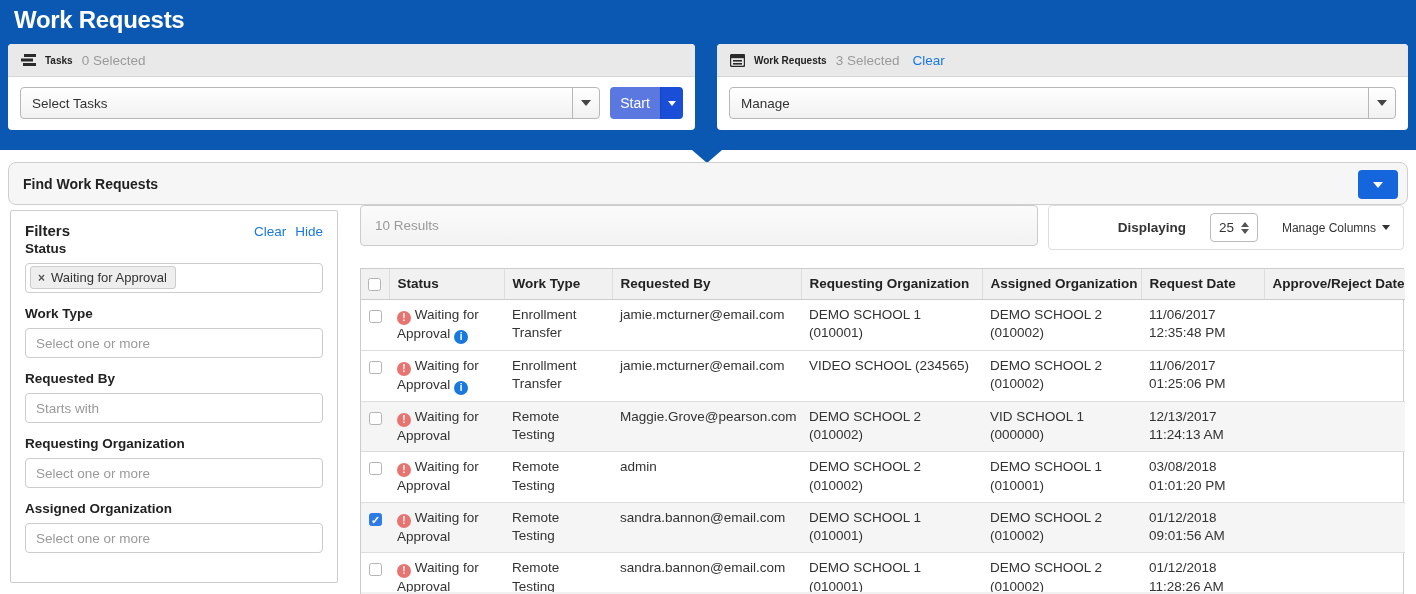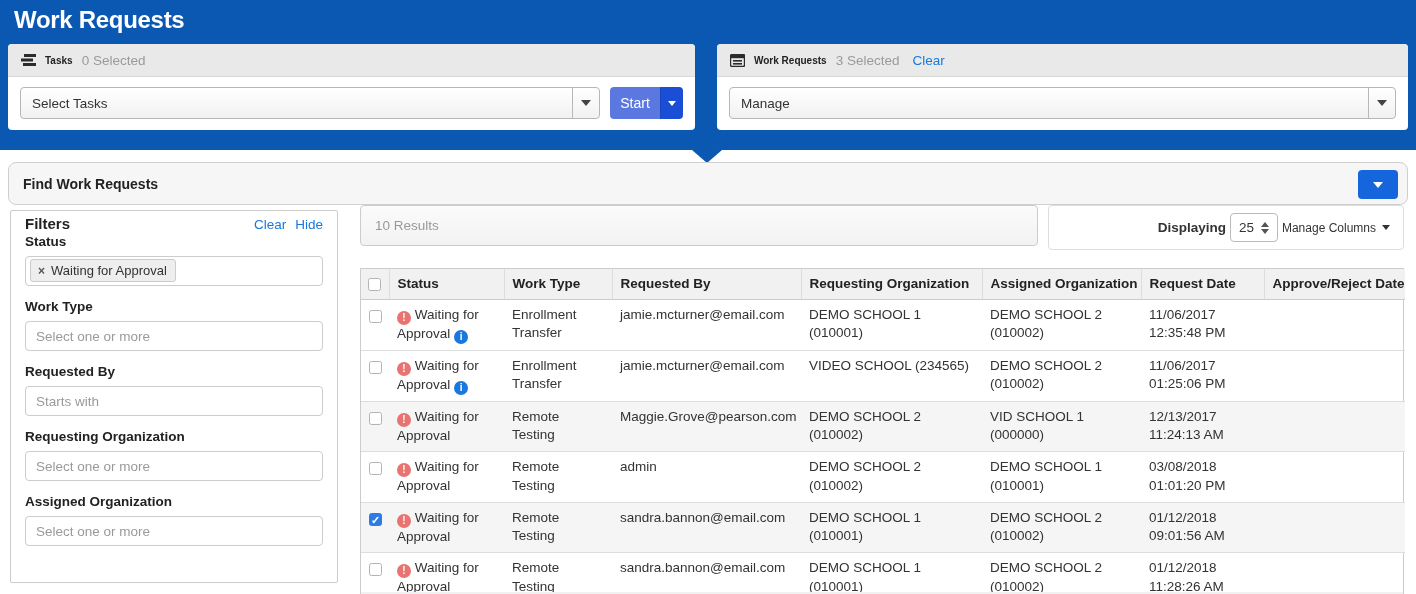--- a/index.html
+++ b/index.html
@@ -41,42 +41,42 @@
   
   .find-header { position:absolute; left:8px; top:162px; width:1400px; height:43px; background:#f6f6f6;
     border:1px solid #cfcfcf; border-radius:8px; display:flex; align-items:center; padding:0 14px; }
   .find-title { font-size:14px; font-weight:bold; color:#222; }
   .find-caret-btn { position:absolute; right:9px; top:7px; width:40px; height:29px; background:#1566dd; border-radius:4px;
     display:flex; align-items:center; justify-content:center; cursor:pointer; }
   .find-caret-btn .caret-dn { border-top-color:#fff; }
 
   
   .filters-box { position:absolute; left:10px; top:210px; width:328px; height:373px;
-    border:1px solid #ccc; border-radius:2px; background:#fff; padding:4px 14px; }
+    border:1px solid #ccc; border-radius:2px; background:#fff; padding:11px 14px; }
   .filters-top { display:flex; justify-content:space-between; align-items:baseline; }
   .filters-title { font-size:15px; font-weight:bold; color:#222; }
   .filters-links { font-size:13.5px; color:#1878dd; display:flex; gap:9px; }
   .filters-links span { cursor:pointer; }
   .f-label { font-size:13.5px; font-weight:bold; color:#222; margin-top:13px; }
   .f-label.first { margin-top:2px; }
   .f-input { width:100%; height:30px; border:1px solid #ccc; border-radius:4px; margin-top:7px;
     font-family:"Liberation Sans", sans-serif; font-size:13.5px; color:#333; padding:0 10px; outline:none; }
   .f-input::placeholder { color:#9a9a9a; opacity:1; }
   .tagbox { width:100%; height:30px; border:1px solid #ccc; border-radius:4px; margin-top:7px; padding:2px 4px; }
   .tag-pill { display:inline-flex; align-items:center; gap:6px; height:23px; background:#eee; border:1px solid #ccc;
     border-radius:3px; padding:0 8px 0 7px; font-size:13px; color:#333; cursor:default; }
   .tag-x { font-size:12px; color:#555; font-weight:bold; cursor:pointer; line-height:1; }
 
   
   .results-bar { position:absolute; left:360px; top:205px; width:678px; height:41px;
     background:linear-gradient(#fbfbfb,#f2f2f2); border:1px solid #ccc; border-radius:4px;
     font-size:13.5px; color:#999; display:flex; align-items:center; padding:0 14px; }
   .display-bar { position:absolute; left:1048px; top:205px; width:356px; height:45px;
     background:#fff; border:1px solid #ddd; border-radius:4px;
-    display:flex; align-items:center; justify-content:flex-end; gap:4px; padding:0 13px; }
+    display:flex; align-items:center; justify-content:flex-end; gap:24px; padding:0 13px; }
   .display-label { font-size:13.5px; font-weight:bold; color:#333; }
   .pagesize { height:29px; border:1px solid #bbb; border-radius:4px; background:#fff;
     display:flex; align-items:center; gap:7px; padding:0 8px; cursor:pointer; }
   .pagesize .num { font-size:13.5px; color:#333; }
   .updown { display:flex; flex-direction:column; gap:2px; }
   .tri-up { width:0; height:0; border-left:4px solid transparent; border-right:4px solid transparent; border-bottom:5px solid #555; }
   .tri-dn { width:0; height:0; border-left:4px solid transparent; border-right:4px solid transparent; border-top:5px solid #555; }
   .managecols { font-size:12px; color:#333; display:flex; align-items:center; gap:6px; cursor:pointer; }
   .managecols .caret-dn { border-left-width:4px; border-right-width:4px; border-top-width:5px; border-top-color:#333; }
 

